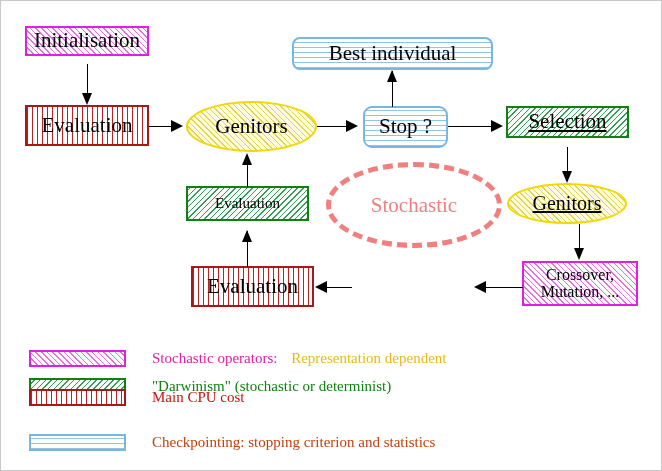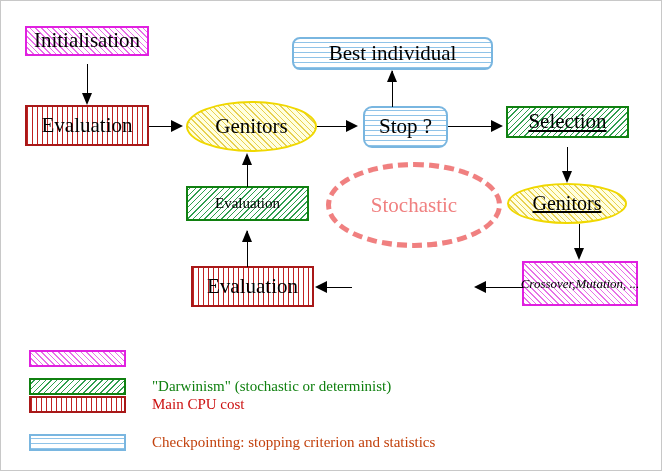--- a/index.html
+++ b/index.html
@@ -153,21 +153,21 @@
   </div>
 
   <div class="node fill-green" style="left:505px; top:105px; width:123px; height:32px; font-size:21px;text-decoration:underline;">
     <span class="lbl">Selection</span>
   </div>
 
   <div class="node fill-yellow ellipse" style="left:506px; top:182px; width:120px; height:41px; font-size:20px;text-decoration:underline;">
     <span class="lbl">Genitors</span>
   </div>
 
-  <div class="node fill-magenta" style="left:521px; top:260px; width:116px; height:45px; font-size:13px; flex-direction:row;font-style:italic;">
+  <div class="node fill-magenta" style="left:521px; top:260px; width:116px; height:45px; font-size:16px; flex-direction:column;">
     <span class="lbl">Crossover,</span>
     <span class="lbl">Mutation, ...</span>
   </div>
 
 
   <div class="node fill-red" style="left:190px; top:265px; width:123px; height:41px; font-size:21px;">
     <span class="lbl">Evaluation</span>
   </div>
 
   <div class="node fill-green" style="left:185px; top:185px; width:123px; height:35px; font-size:15px;">
@@ -208,28 +208,32 @@
   <div class="edge v-line" style="left:246px; top:230px; height:36px;"></div>
   <div class="arrow arrow-u" style="left:241px; top:229px;"></div>
 
   <div class="edge v-line" style="left:246px; top:154px; height:32px;"></div>
   <div class="arrow arrow-u" style="left:241px; top:152px;"></div>
 
   <div id="legend">
 
     <div class="legend-row" style="top:6px;">
       <div class="swatch fill-magenta"></div>
+      <div class="legend-text">
+        <span class="c-magenta">Stochastic operators:</span>
+        <span class="c-gold" style="margin-left:10px;">Representation dependent</span>
+      </div>
     </div>
 
     <div class="legend-row" style="top:34px;">
       <div class="swatch fill-green"></div>
       <div class="legend-text c-green">"Darwinism" (stochastic or determinist)</div>
     </div>
 
-    <div class="legend-row" style="top:52px;">
+    <div class="legend-row" style="top:45px;">
       <div class="swatch fill-red"></div>
       <div class="legend-text c-red">Main CPU cost</div>
     </div>
 
     <div class="legend-row" style="top:90px;">
       <div class="swatch fill-blue"></div>
       <div class="legend-text c-lblue">Checkpointing: stopping criterion and statistics</div>
     </div>
 
   </div>

